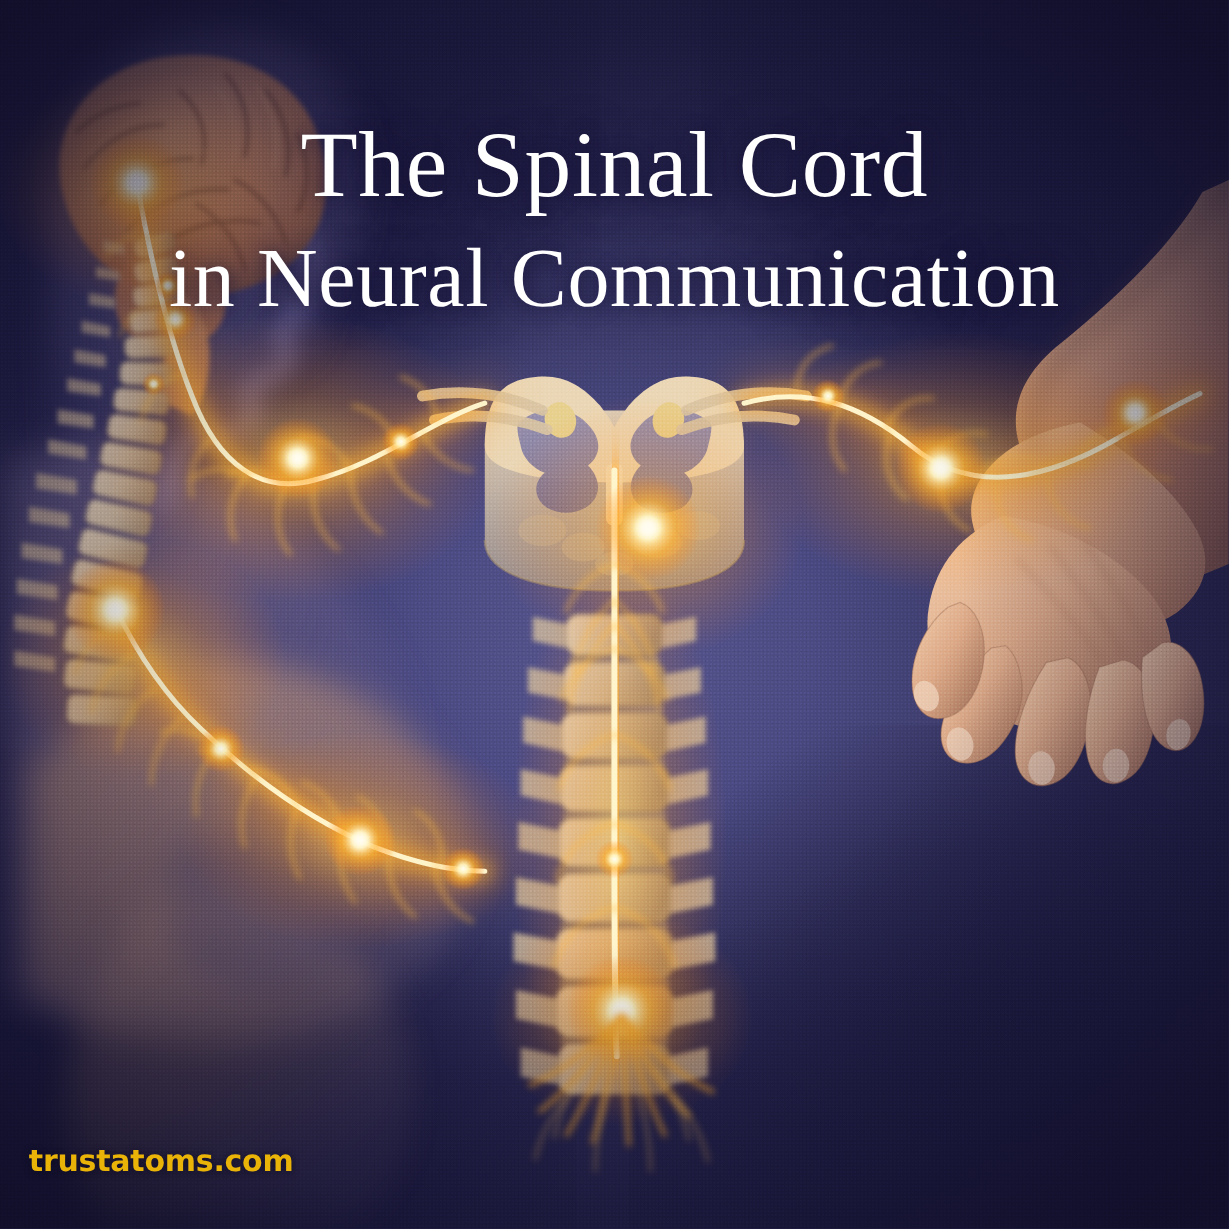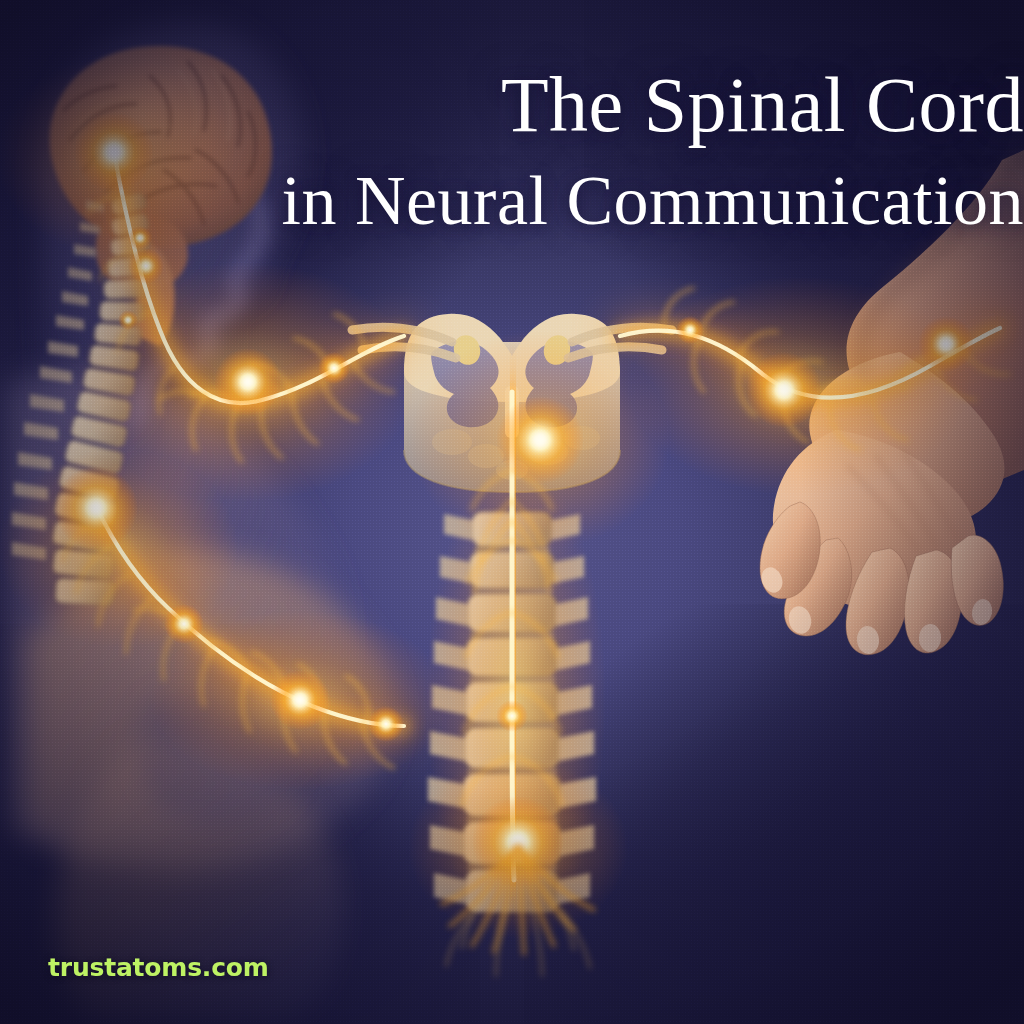--- a/index.html
+++ b/index.html
@@ -51,35 +51,36 @@
   }
 
   
   .art{position:absolute;inset:0;}
   .art svg{position:absolute;left:0;top:0;width:1024px;height:1024px;}
 
   
   .title{
     position:absolute;
     left:0;right:0;
-    text-align:right;
+    text-align:center;
     color:#ffffff;
     font-family:"Liberation Serif","DejaVu Serif",serif;
     letter-spacing:.5px;
     text-shadow:0 2px 14px rgba(20,16,50,.75), 0 0 34px rgba(30,24,70,.5);
     white-space:nowrap;
     pointer-events:none;
+    margin-top:32px;
   }
   #title-line1{top:62px;font-size:78px;line-height:86px;}
   #title-line2{top:158px;font-size:70px;line-height:86px;}
 
   .watermark{
     position:absolute;
-    left:48px;bottom:42px;
-    color:#bef264;
+    left:24px;bottom:42px;
+    color:#eab308;
     font-family:"DejaVu Sans","Liberation Sans",sans-serif;
     font-weight:700;
     font-size:25px;
     letter-spacing:-.2px;
     text-shadow:0 1px 6px rgba(12,10,34,.8);
   }
 </style>
 </head>
 <body>
 

